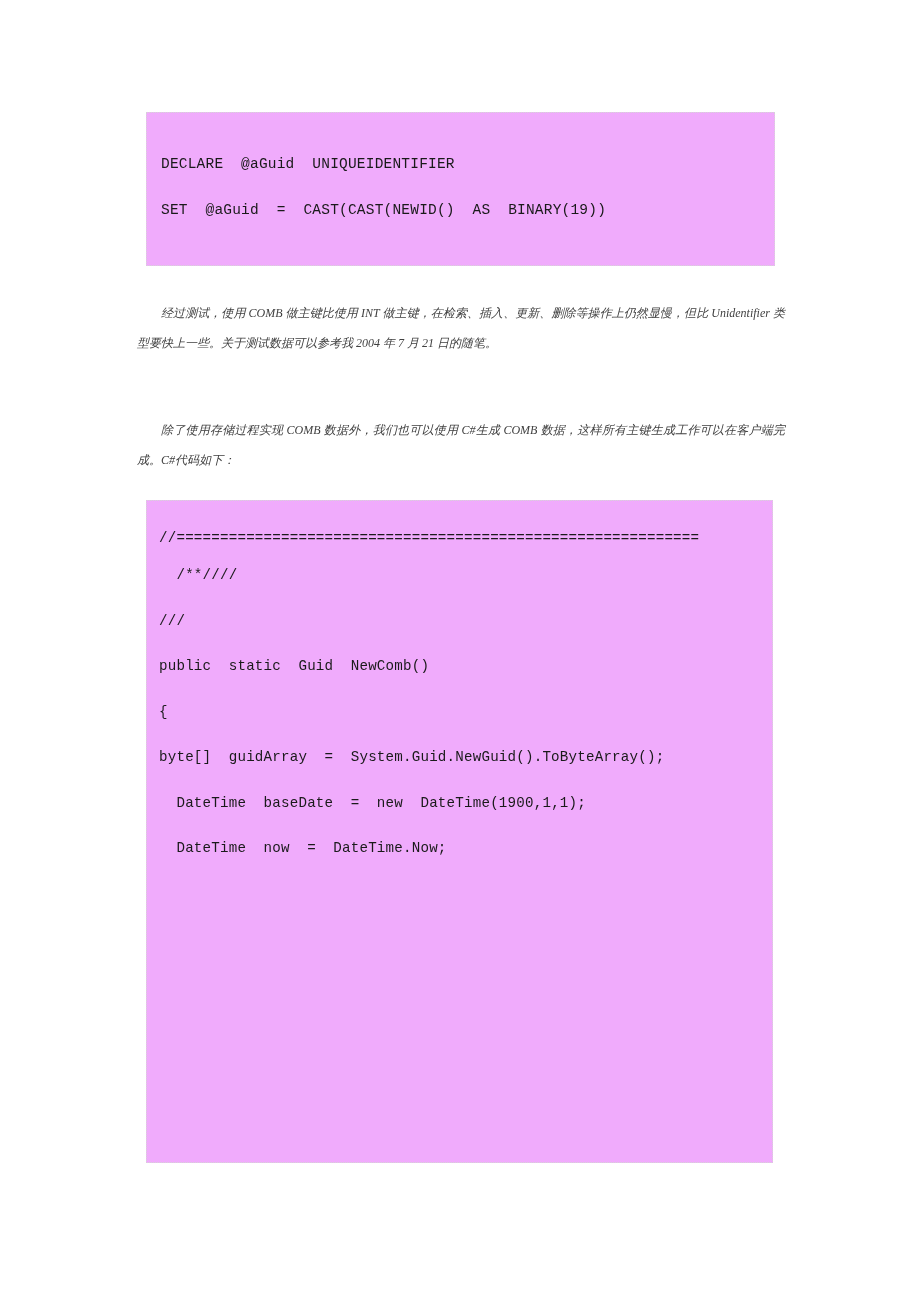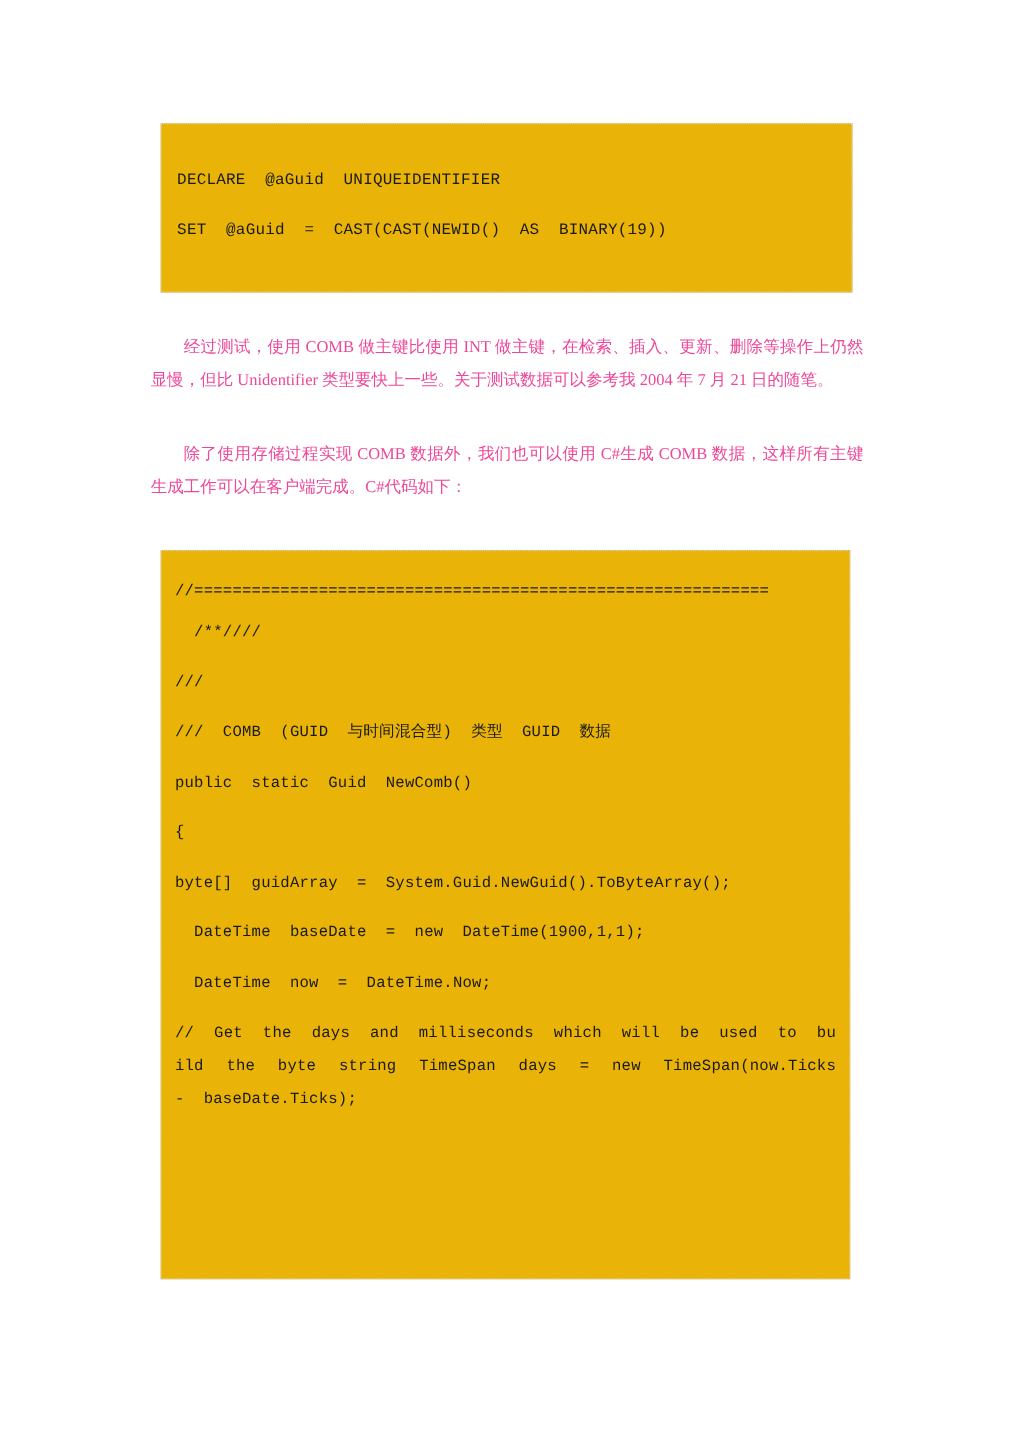--- a/index.html
+++ b/index.html
@@ -19,21 +19,21 @@
 
   .page {
     position: absolute;
     inset: 0;
     padding: 0;
   }
 
   
   .code-block {
     position: absolute;
-    background: #eab308;
+    background: #f0abfc;
     border: 1px dotted #d5d5d5;
     box-sizing: border-box;
     font-family: "Liberation Mono", "DejaVu Sans Mono", monospace;
     color: #1a1a1a;
     -webkit-font-smoothing: none;
   }
   .code-block .code-line {
     white-space: pre-wrap;
     word-break: break-all;
     letter-spacing: 0.2px;
@@ -80,53 +80,52 @@
   #csharp-code-block .code-line.rule {
     line-height: 30px;
     word-break: break-all;
     white-space: pre-wrap;
   }
 
   
   .para {
     position: absolute;
     font-family: "Liberation Serif", "DejaVu Serif", serif;
-    font-size: 15px;
+    font-size: 12px;
     line-height: 30px;
-    color: #ec4899;
+    color: #404040;
     text-align: justify;
     text-align-last: left;
     text-indent: 2em;
     left: 137px;
     width: 648px;
+    font-style: italic;
   }
 
   #para-test-results { top: 286px; }
-  #para-csharp-intro { top: 383px; }
+  #para-csharp-intro { top: 403px; }
 </style>
 </head>
 <body>
 
 <div class="page">
 
   <div class="code-block" id="sql-code-block">
     <div class="code-line">DECLARE  @aGuid  UNIQUEIDENTIFIER</div>
     <div class="code-line">SET  @aGuid  =  CAST(CAST(NEWID()  AS  BINARY(19))</div>
   </div>
 
   <p class="para" id="para-test-results">经过测试，使用 COMB 做主键比使用 INT 做主键，在检索、插入、更新、删除等操作上仍然显慢，但比 Unidentifier 类型要快上一些。关于测试数据可以参考我 2004 年 7 月 21 日的随笔。</p>
 
   <p class="para" id="para-csharp-intro">除了使用存储过程实现 COMB 数据外，我们也可以使用 C#生成 COMB 数据，这样所有主键生成工作可以在客户端完成。C#代码如下：</p>
 
   <div class="code-block" id="csharp-code-block">
     <div class="code-line rule">//============================================================</div>
     <div class="code-line">  /**////</div>
     <div class="code-line">///</div>
-    <div class="code-line">///  COMB  (GUID  与时间混合型)  类型  GUID  数据</div>
     <div class="code-line">public  static  Guid  NewComb()</div>
     <div class="code-line">{</div>
     <div class="code-line">byte[]  guidArray  =  System.Guid.NewGuid().ToByteArray();</div>
     <div class="code-line">  DateTime  baseDate  =  new  DateTime(1900,1,1);</div>
     <div class="code-line">  DateTime  now  =  DateTime.Now;</div>
-    <div class="code-line wrap3">//  Get  the  days  and  milliseconds  which  will  be  used  to  build  the  byte  string  TimeSpan  days  =  new  TimeSpan(now.Ticks  -  baseDate.Ticks);</div>
   </div>
 
 </div>
 
 </body></html>

